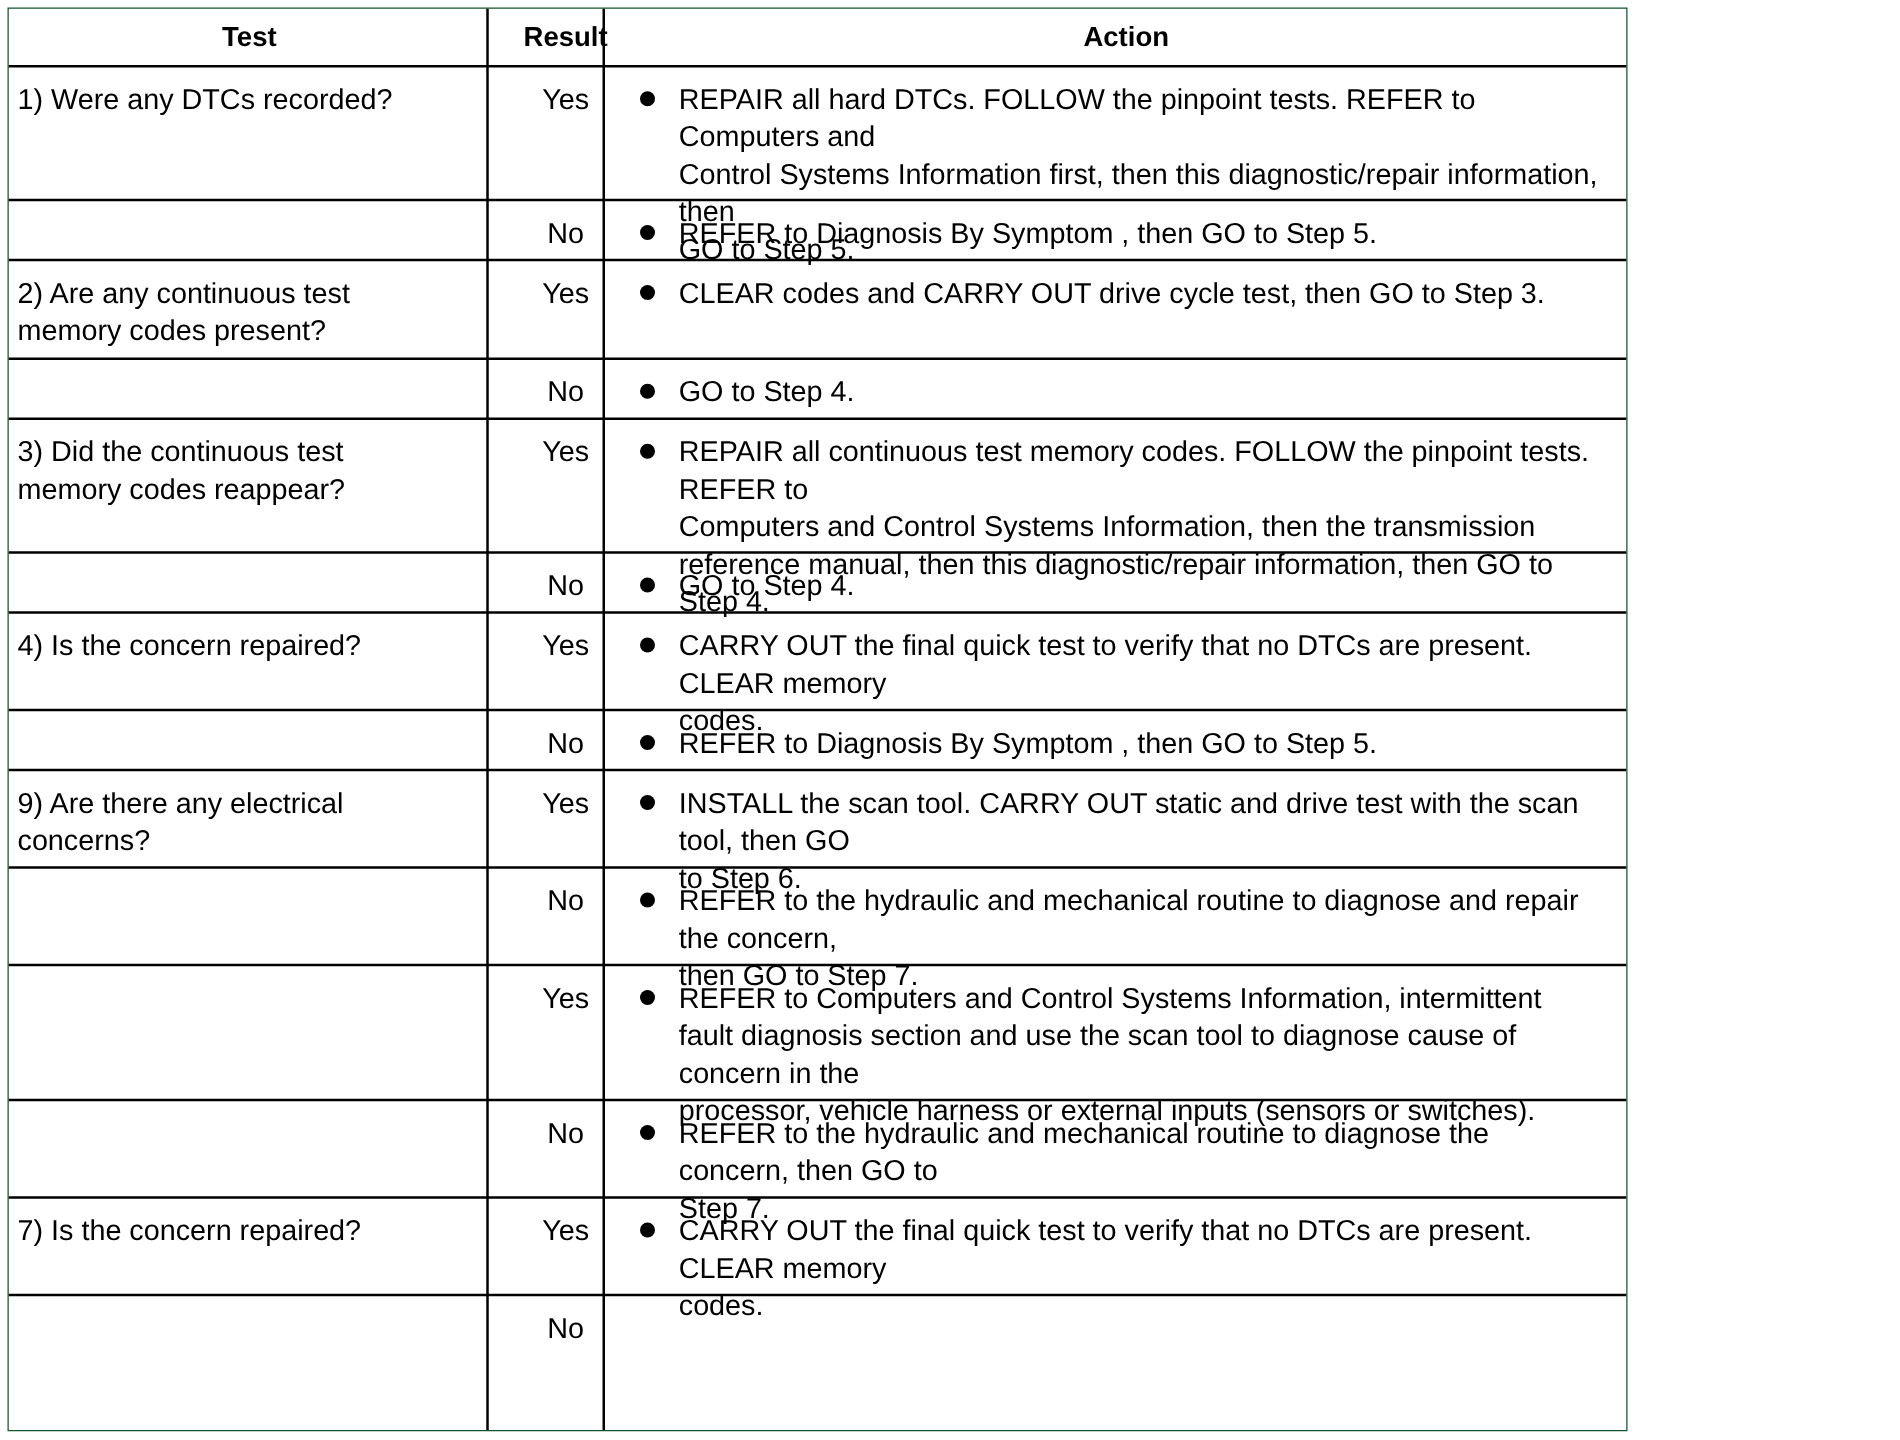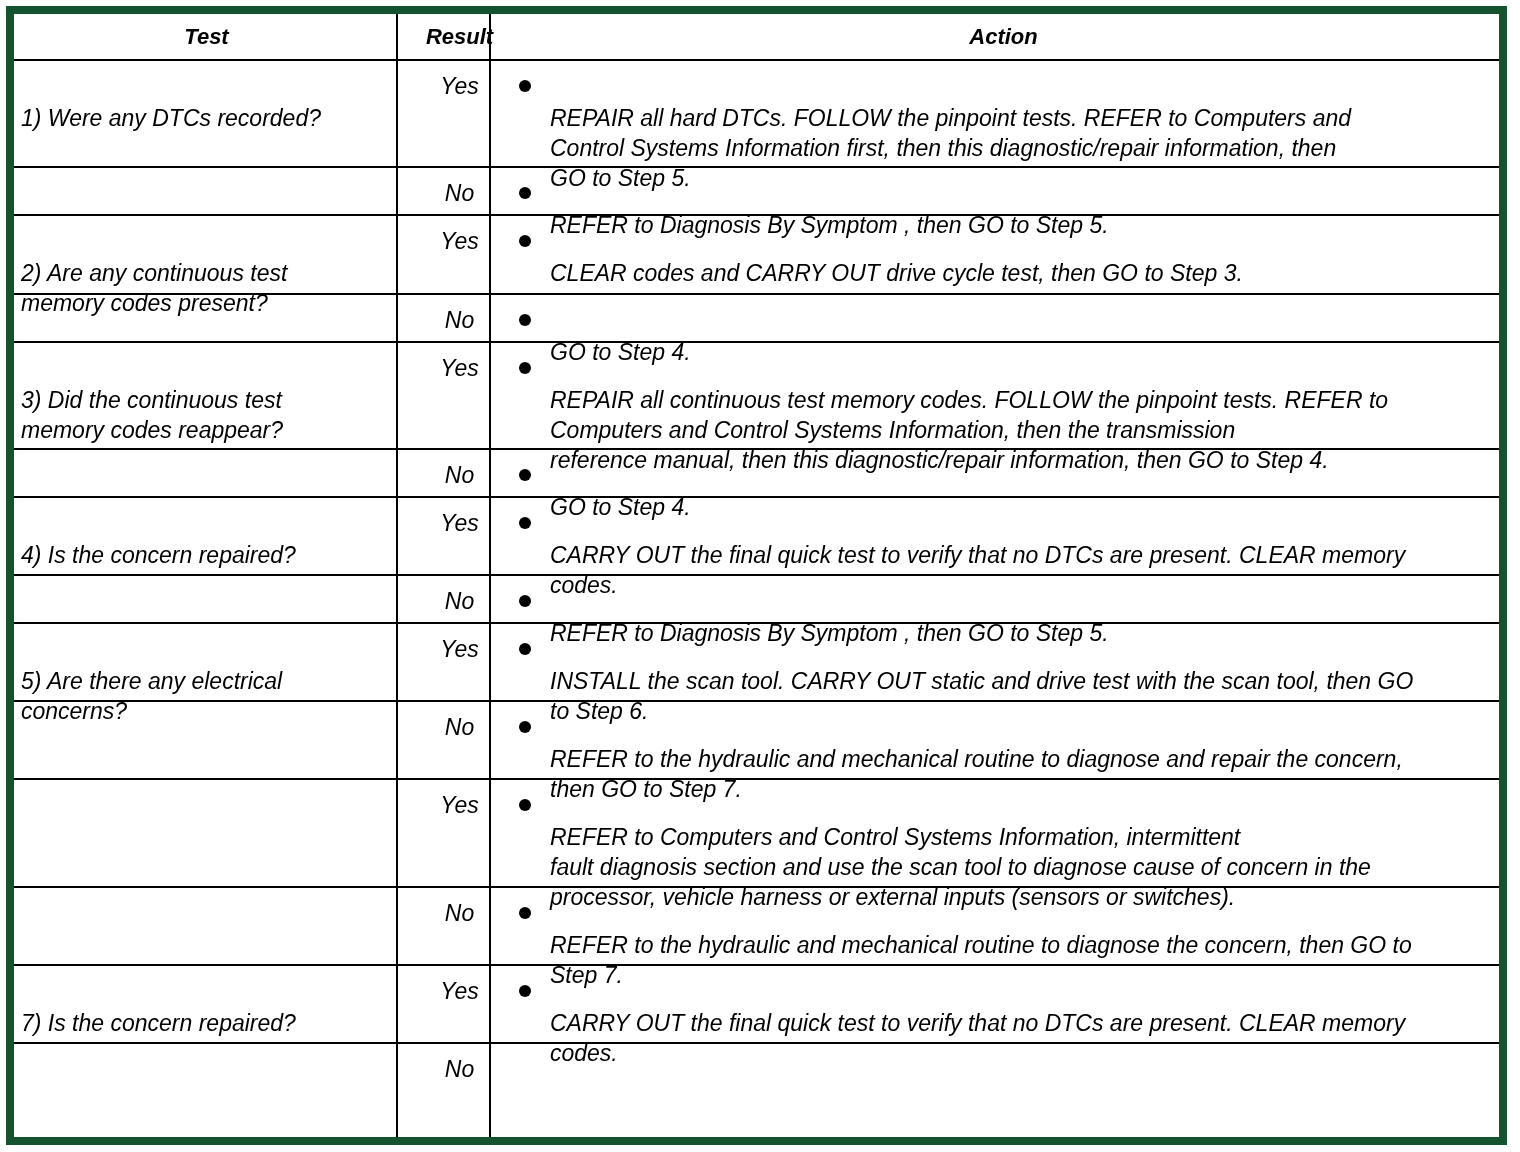--- a/index.html
+++ b/index.html
@@ -1,29 +1,29 @@
 <!DOCTYPE html>
 <html><head>
 <meta charset="utf-8">
 <style>
   html, body { margin: 0; padding: 0; background: #ffffff; }
   body { width: 1520px; height: 1152px; position: relative; overflow: hidden;
          font-family: "Liberation Sans", sans-serif; color: #000; }
-  .tbl { position: absolute; left: 6px; top: 6px; width: 1501px; height: 1139px;
-         box-sizing: border-box; border: 8px solid #14532d; font-style: italic; }
+  .tbl { position: absolute; left: 6px; top: 6px; width: 1296px; height: 1139px;
+         box-sizing: border-box; border: 1px solid #14532d; }
   .vline { position: absolute; top: 0; bottom: 0; width: 2px; background: #000; }
   .hline { position: absolute; left: 0; right: 0; height: 2px; background: #000; }
   .row { position: absolute; left: 0; right: 0; }
   .cell { position: absolute; top: 0; bottom: 0; box-sizing: border-box; font-size: 23px; line-height: 30px; }
   .c-test { left: 0; width: 385px; padding: 10px 0 0 7px; }
   .c-result { left: 399px; width: 93px; padding: 10px 0 0 0; text-align: center; }
   .c-action { left: 478px; right: 0; padding: 10px 20px 0 58px; }
   .hdr .cell { font-weight: bold; text-align: center; padding: 8px 0 0 0; font-size: 22px; }
   .bullet { position: absolute; left: 27px; top: 19px; width: 12px; height: 12px; border-radius: 50%; background: #000; }
-  .txt { display: block; white-space: pre-line; margin-top: 32px; }
+  .txt { display: block; white-space: pre-line; }
 </style>
 </head>
 <body>
 
 <div class="tbl">
   <div class="vline" style="left:382px"></div>
   <div class="vline" style="left:475px"></div>
 
   <div class="row hdr" style="top:0;height:45px">
     <div class="cell c-test">Test</div>
@@ -123,21 +123,21 @@
         </div>
         <div class="cell c-result">No</div>
         <div class="cell c-action">
           <span class="bullet"></span>
           <span class="txt">REFER to Diagnosis By Symptom , then GO to Step 5.</span>
         </div>
       </div>
       <div class="hline" style="top: 608px;"></div>
       <div class="row" style="top: 610px; height: 76px;">
         <div class="cell c-test">
-          <span class="txt">5)  Are there any electrical
+          <span class="txt">9)  Are there any electrical
 concerns?</span>
         </div>
         <div class="cell c-result">Yes</div>
         <div class="cell c-action">
           <span class="bullet"></span>
           <span class="txt">INSTALL the scan tool. CARRY OUT static and drive test with the scan tool, then GO
 to Step 6.</span>
         </div>
       </div>
       <div class="hline" style="top: 686px;"></div>

